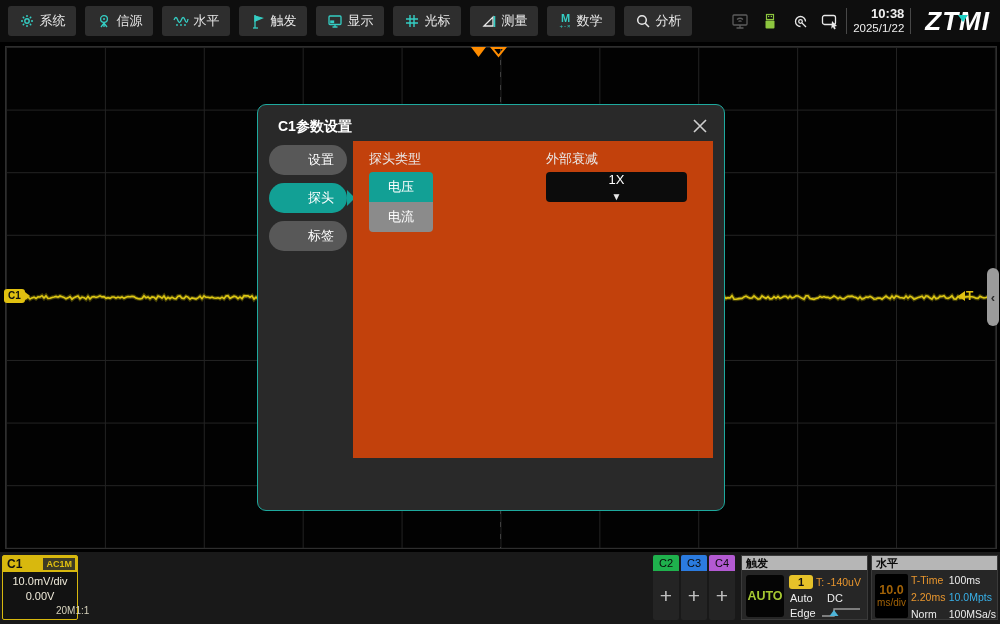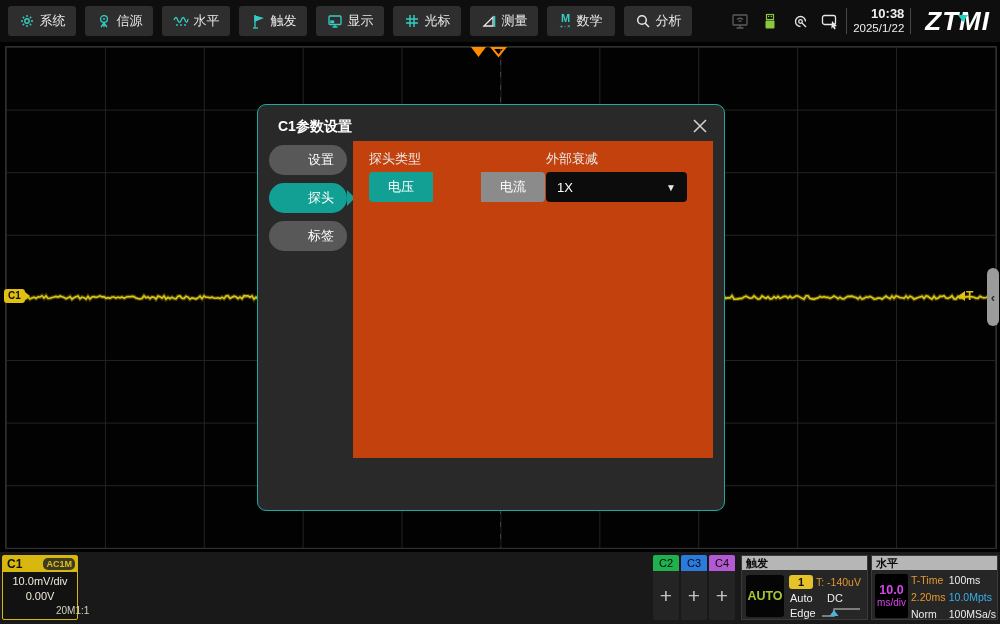--- a/index.html
+++ b/index.html
@@ -38,45 +38,45 @@
   
   .dialog{position:absolute;left:257px;top:104px;width:466px;height:405px;background:#292929;border:1.5px solid #1ea99e;border-radius:9px;z-index:10;}
   .dlg-title{position:absolute;left:20px;top:13px;color:#fff;font-size:14px;font-weight:bold;}
   .dlg-close{position:absolute;right:12px;top:9px;width:24px;height:24px;display:flex;align-items:center;justify-content:center;cursor:pointer;}
   .dlg-tabs{position:absolute;left:11px;top:40px;display:flex;flex-direction:column;gap:8px;}
   .dlg-tab{position:relative;width:78px;height:30px;border-radius:15px;background:#585858;color:#fff;font-size:13px;display:flex;align-items:center;justify-content:flex-end;padding-right:13px;box-sizing:border-box;cursor:pointer;}
   .dlg-tab.sel{background:#12a095;}
   .dlg-tab.sel:after{content:"";position:absolute;right:-8px;top:7px;width:0;height:0;border-top:8px solid transparent;border-bottom:8px solid transparent;border-left:8px solid #12a095;}
   .dlg-content{position:absolute;left:95px;top:36px;width:360px;height:317px;background:#c2410c;}
   .fld-label{position:absolute;color:#e9e9e9;font-size:13px;}
-  .seg{position:absolute;left:16px;top:31px;display:flex;border-radius:4px;overflow:hidden;}
+  .seg{position:absolute;left:16px;top:31px;display:flex;border-radius:4px;overflow:hidden;flex-direction:column;}
   .seg-opt{width:64px;height:30px;display:flex;align-items:center;justify-content:center;color:#fff;font-size:13px;cursor:pointer;}
   .seg-opt.on{background:#12a095;}
-  .seg-opt.off{background:#8b8b8b;margin-left:48px;}
-  .dropdown{position:absolute;left:193px;top:31px;width:141px;height:30px;background:#0c0c0c;border-radius:4px;display:flex;align-items:center;justify-content:space-between;padding:0 11px;box-sizing:border-box;color:#fff;font-size:13px;cursor:pointer;}
+  .seg-opt.off{background:#8b8b8b;}
+  .dropdown{position:absolute;left:193px;top:31px;width:141px;height:30px;background:#0c0c0c;border-radius:4px;display:flex;align-items:center;justify-content:space-between;padding:0 11px;box-sizing:border-box;color:#fff;font-size:13px;cursor:pointer;flex-direction:column;}
   .dropdown .caret{font-size:10px;color:#e8e8e8;}
   
   .bottombar{position:absolute;left:0;top:552px;width:1000px;height:72px;background:#191919;z-index:6;}
   .c1-box{position:absolute;left:2px;top:3px;width:76px;height:65px;border:1px solid #d8b80e;border-radius:2px;background:#121212;box-sizing:border-box;cursor:pointer;}
   .c1-head{height:16px;background:#d8b80e;display:flex;align-items:center;justify-content:space-between;padding:0 2px 0 4px;}
   .c1-name{color:#111;font-size:12px;font-weight:bold;}
-  .c1-coup{background:#3d3b25;color:#e0c010;font-size:9px;font-weight:bold;padding:1px 3px;border-radius:5px;}
+  .c1-coup{background:#3d3b25;color:#e0c010;font-size:9px;font-weight:bold;padding:1px 3px;border-radius:0;}
   .c1-row{color:#efeada;font-size:11px;text-align:center;margin-top:3px;}
   .c1-foot{display:flex;justify-content:space-between;padding:3px 6px 0 5px;color:#d6d2bd;font-size:10px;margin-left:48px;}
   .chx{position:absolute;top:3px;width:26px;height:65px;background:#242424;border-radius:2px;overflow:hidden;cursor:pointer;}
   .chx-head{height:16px;display:flex;align-items:center;justify-content:center;color:#0a0a0a;font-size:11px;font-weight:normal;}
   .chx-plus{height:49px;display:flex;align-items:center;justify-content:center;color:#c0c0c0;font-size:21px;font-weight:300;}
   .panel{position:absolute;top:3px;width:127px;height:65px;background:#262626;border:1px solid #3a3a3a;box-sizing:border-box;cursor:pointer;}
   .panel-head{height:14px;background:#b6b6b6;color:#0a0a0a;font-size:11px;font-weight:bold;line-height:14px;padding-left:4px;}
   .trig-auto{position:absolute;left:4px;top:19px;width:38px;height:42px;background:#050505;border-radius:3px;color:#a6c832;font-weight:bold;font-size:12.5px;display:flex;align-items:center;justify-content:center;}
   .trig-src{position:absolute;left:47px;top:19px;width:24px;height:14px;background:#e6c229;border-radius:3px;color:#111;font-size:11px;font-weight:bold;display:flex;align-items:center;justify-content:center;}
   .tx{position:absolute;font-size:11px;color:#eee;white-space:nowrap;}
   .orange{color:#e8962e;}
   .cyan{color:#38b0e8;}
-  .hdiv-box{position:absolute;left:3px;top:18px;width:33px;height:44px;background:#000;border-radius:2px;color:#d946ef;display:flex;flex-direction:column;align-items:center;justify-content:center;line-height:1.15;}
+  .hdiv-box{position:absolute;left:3px;top:18px;width:33px;height:44px;background:#000;border-radius:2px;color:#a16207;display:flex;flex-direction:column;align-items:center;justify-content:center;line-height:1.15;}
   .hdiv-box .v{font-size:12.5px;font-weight:bold;}
   .hdiv-box .u{font-size:10px;}
   .hgrid{position:absolute;left:39px;top:18px;width:85px;height:46px;display:grid;grid-template-columns:max-content max-content;justify-content:space-between;align-content:space-between;font-size:10.5px;color:#eee;}
 </style>
 </head>
 <body>
 
 <div class="screen">
 
   <div class="toolbar">

